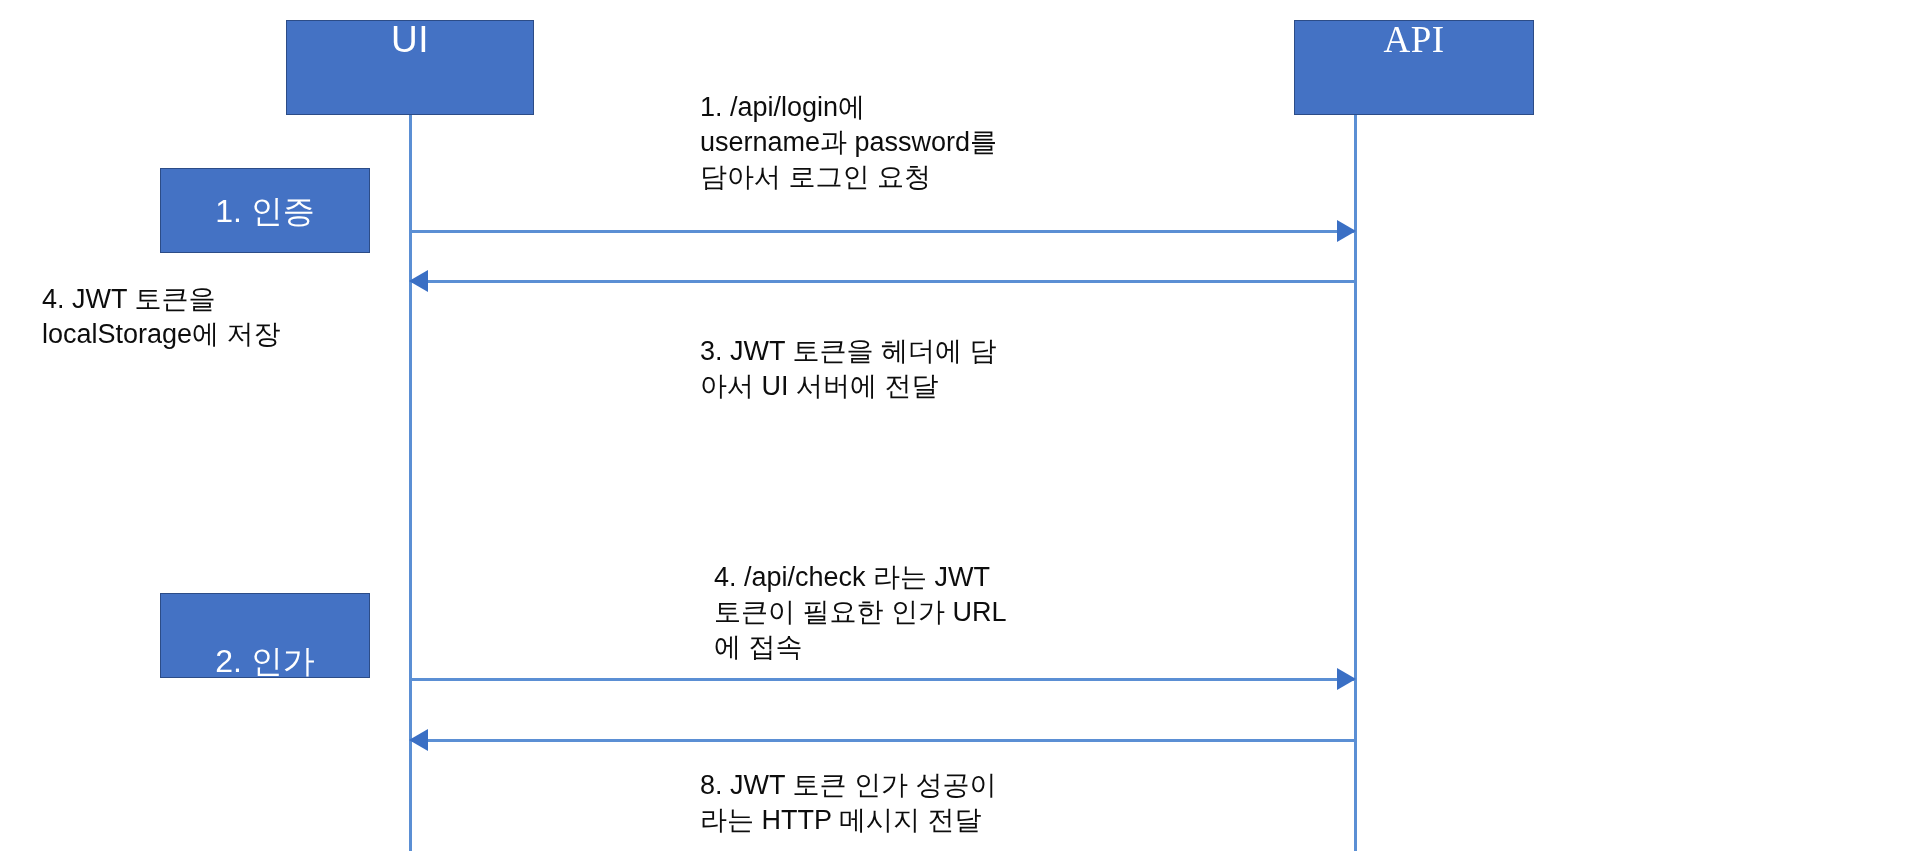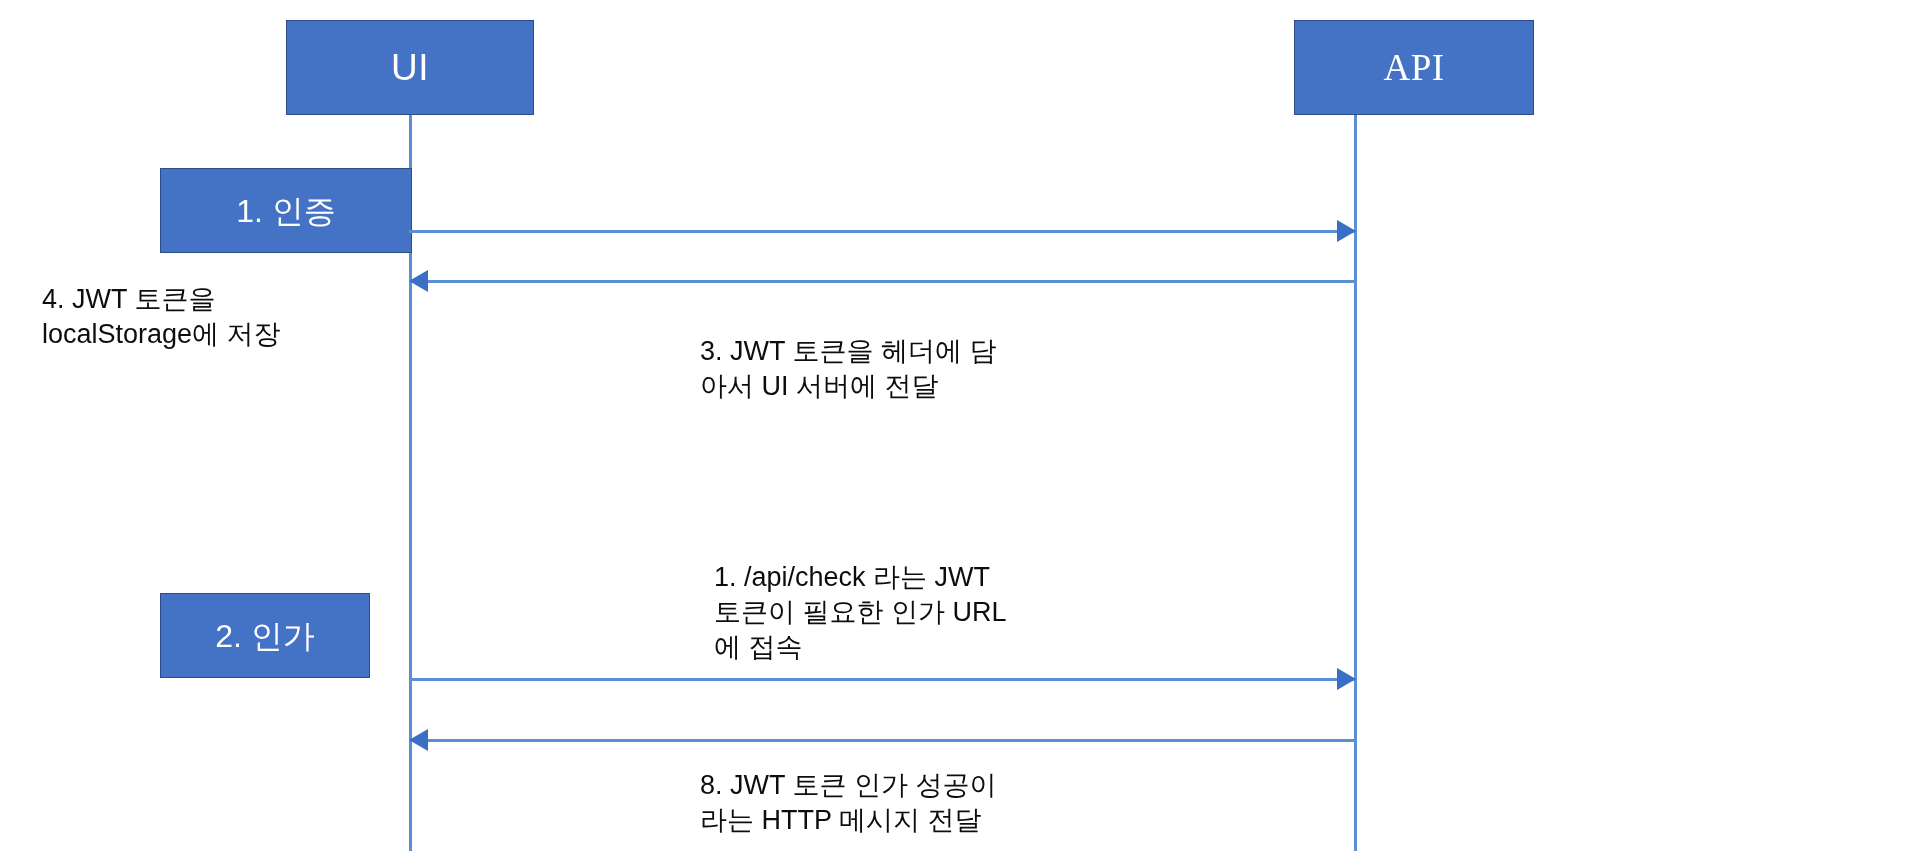--- a/index.html
+++ b/index.html
@@ -29,21 +29,20 @@
   }
   #lifeline-ui   { left: 409px; top: 115px; height: 736px; }
   #lifeline-api  { left: 1354px; top: 115px; height: 736px; }
 
   
   .actor-box {
     position: absolute;
     background: #4472C4;
     border: 1.5px solid #2C4C87;
     display: flex;
-    align-items: center;
     justify-content: center;
     box-sizing: border-box;
   }
   .actor-box .actor-label {
     color: #ffffff;
     font-size: 37px;
     line-height: 1;
     letter-spacing: 0.5px;
   }
   #actor-ui  { left: 286px;  top: 20px; width: 248px; height: 95px; }
@@ -57,22 +56,22 @@
     display: flex;
     align-items: center;
     justify-content: center;
     box-sizing: border-box;
   }
   .phase-badge .phase-label {
     color: #ffffff;
     font-size: 32px;
     line-height: 1;
   }
-  #phase-auth  { left: 160px; top: 168px; width: 252px; height: 85px; }
-  #phase-authz { left: 160px; top: 593px; width: 210px; height: 85px; }
+  #phase-auth  { left: 160px; top: 168px; width: 210px; height: 85px; }
+  #phase-authz { left: 160px; top: 593px; width: 210px; height: 85px; align-items: flex-end; }
 
   
   .arrow-line {
     position: absolute;
     height: 3px;
     background: #5B8FD4;
   }
   .arrow-head {
     position: absolute;
     width: 0;
@@ -147,26 +146,29 @@
 
   <div class="arrow-line" id="arrow-authz-request-line"></div>
   <div class="arrow-head right" id="arrow-authz-request-head"></div>
 
   <div class="arrow-line" id="arrow-authz-response-line"></div>
   <div class="arrow-head left" id="arrow-authz-response-head"></div>
 
   <div class="note" id="note-left-store">4. JWT 토큰을
 localStorage에 저장</div>
 
+  <div class="note" id="note-msg1-login">1. /api/login에
+username과 password를
+담아서 로그인 요청</div>
 
   <div class="note" id="note-msg3-header">3. JWT 토큰을 헤더에 담
 아서 UI 서버에 전달</div>
 
 
-  <div class="note" id="note-msg1-check">1. /api/check 라는 JWT
+  <div class="note" id="note-msg1-check">4. /api/check 라는 JWT
 토큰이 필요한 인가 URL
 에 접속</div>
 
   <div class="note" id="note-msg3-result">8. JWT 토큰 인가 성공이
 라는 HTTP 메시지 전달</div>
 
 
 </div>
 
 </body></html>

